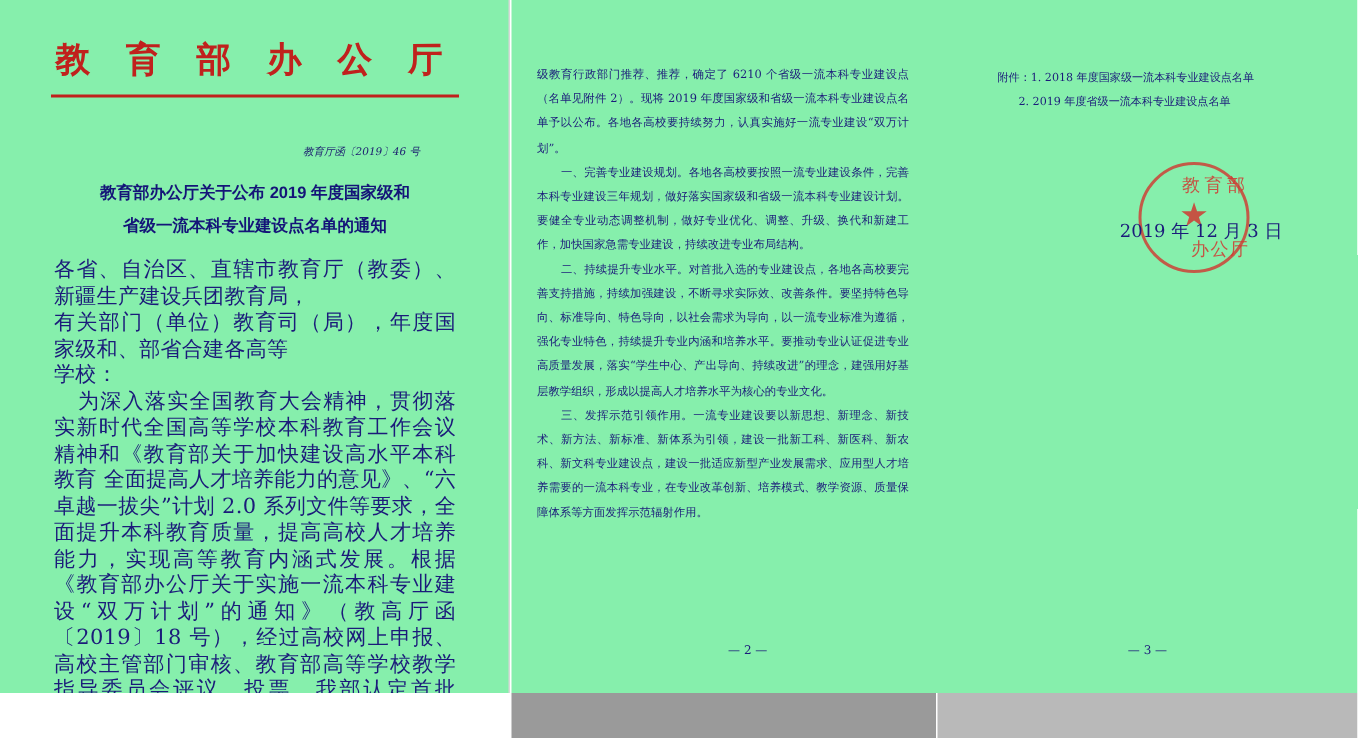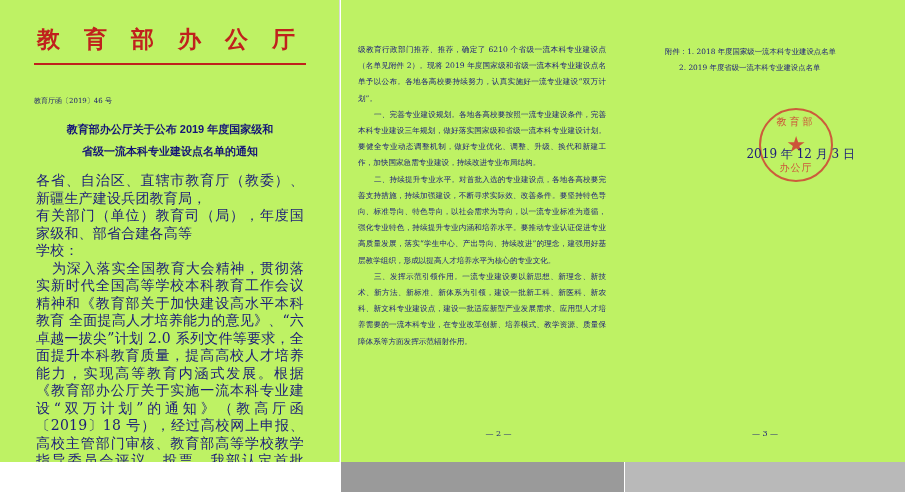--- a/index.html
+++ b/index.html
@@ -11,21 +11,21 @@
     width: 905px;
     height: 492px;
     position: relative;
     overflow: hidden;
     font-family: "DejaVu Sans", sans-serif;
   }
 
   
   .sheet {
     position: absolute;
-    background: #bef264;
+    background: #86efac;
     box-sizing: border-box;
   }
   #page1 {
     left: 0px; top: 0px; width: 340px; height: 462px;
     border-right: 1px solid #d8d8d8;
   }
   #page2 {
     left: 341px; top: 0px; width: 316px; height: 462px;
     border-right: 1px solid #d8d8d8;
   }
@@ -65,25 +65,27 @@
     white-space: nowrap;
   }
   .letterhead-rule {
     margin-top: 8px;
     border-top: 2px solid #c0211d;
     width: 272px;
   }
   .doc-number {
     position: absolute;
     left: 34px; top: 96px; width: 272px;
+    text-align: right;
     font-size: 7px;
     color: #1a1a6e;
     font-family: "DejaVu Serif", serif;
     padding-right: 26px;
     box-sizing: border-box;
+    font-style: italic;
   }
   .doc-heading {
     position: absolute;
     left: 40px; top: 118px; width: 260px;
     text-align: center;
     color: #141478;
     font-family: Liberation Sans, sans-serif;
     font-weight: bold;
     font-size: 11px;
     line-height: 22px;
@@ -151,23 +153,23 @@
     left: 50%; top: 50%;
     transform: translate(-50%, -52%);
     color: #cf3a32;
     font-size: 22px;
     line-height: 1;
     opacity: .85;
   }
   .seal-arc-top, .seal-arc-bottom {
     position: absolute;
     left: 0; width: 100%;
-    text-align: center;
+    text-align: right;
     color: #cf3a32;
-    font-size: 10px;
+    font-size: 12px;
     letter-spacing: 3px;
     opacity: .85;
     font-family: "DejaVu Serif", serif;
   }
   .seal-arc-top { top: 7px; }
   .seal-arc-bottom { bottom: 7px; letter-spacing: 1px; }
 
   .seal-date {
     position: absolute;
     left: 120px; top: 146px;

